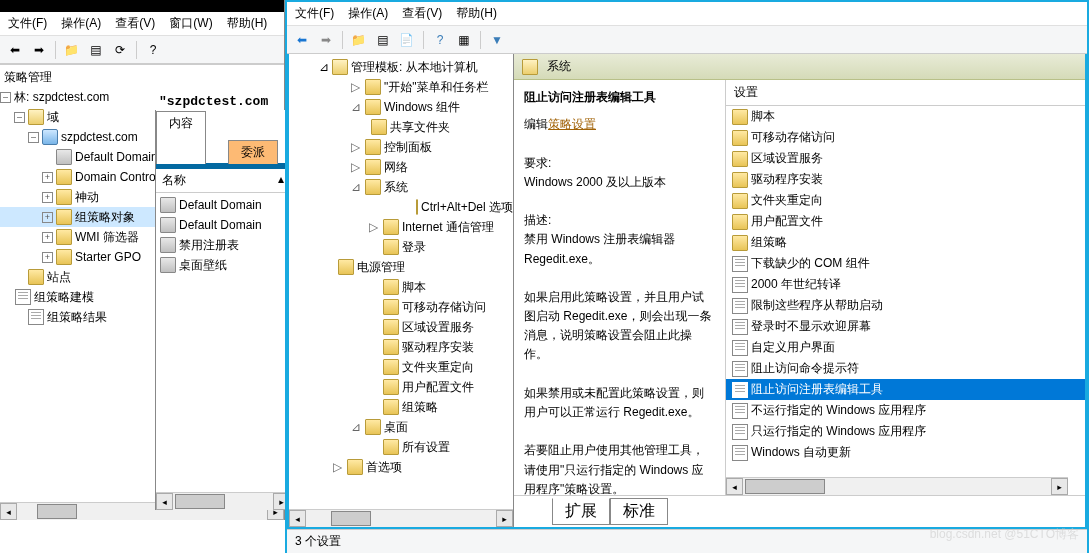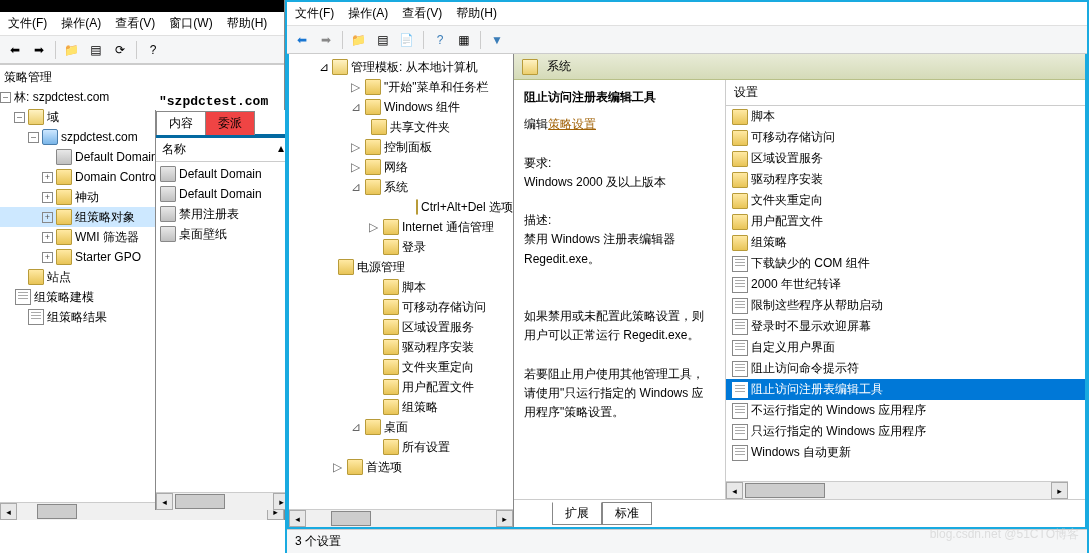--- a/index.html
+++ b/index.html
@@ -22,24 +22,24 @@
 .ic-folder { background: linear-gradient(#ffe9a3, #e8c456); border: 1px solid #b89b39; border-radius: 1px; }
 .ic-folder-open { background: linear-gradient(#fff2c2, #eccf6e); border: 1px solid #b89b39; border-radius: 1px; }
 .ic-domain { background: linear-gradient(#cde7ff, #79b5e8); border: 1px solid #4a7dab; border-radius: 2px; }
 .ic-gpo { background: linear-gradient(#e8e8e8, #c0c0c0); border: 1px solid #888; border-radius: 1px; }
 .ic-page { background: #fff; border: 1px solid #888; position: relative; }
 .ic-page::after { content: ''; position: absolute; top: 2px; left: 2px; right: 2px; height: 1px; background: #aaa; box-shadow: 0 3px 0 #aaa, 0 6px 0 #aaa; }
 .selected-row { background: #cde8ff; }
 
 
 .mid-overlay { position: absolute; left: 155px; top: 82px; width: 135px; height: 430px; background: #fff; border-left: 1px solid #888; }
-.tab-strip { display: flex; border-bottom: 4px solid #0369a1; }
+.tab-strip { display: flex; border-bottom: 6px solid #0369a1; gap: 23px; }
 .tab { padding: 3px 12px; border: 1px solid #888; border-bottom: none; background: #fff; margin-right: -1px; position: relative; top: 1px; }
 .tab.active { background: #fff; z-index: 2; }
-.tab.inactive { background: #ef4444; }
+.tab.inactive { background: #fdba74; margin-top: 29px; }
 .col-header { border-bottom: 1px solid #ccc; padding: 3px 6px; background: #fff; display: flex; justify-content: space-between; }
 .list-body { padding: 2px 0; }
 .list-row { display: flex; align-items: center; height: 20px; padding: 0 4px; white-space: nowrap; }
 
 
 .right-window { position: absolute; left: 285px; top: 0; right: 0; bottom: 0; background: #fff; }
 .right-body { display: flex; height: calc(100% - 76px); border: 2px solid #19aae0; border-top: none; }
 .r-tree { width: 225px; border-right: 1px solid #888; position: relative; overflow: hidden; }
 .r-tree-inner { padding-top: 3px; overflow: hidden; height: calc(100% - 22px); }
 .r-content { flex: 1; display: flex; flex-direction: column; }
@@ -47,21 +47,21 @@
 .content-split { flex: 1; display: flex; overflow: hidden; }
 .desc-pane { width: 212px; padding: 8px 10px; font-size: 12px; line-height: 1.6; border-right: 1px solid #ccc; overflow: auto; }
 .desc-pane .hdr { font-weight: bold; margin-bottom: 8px; }
 .desc-pane a { color: #a16207; }
 .settings-pane { flex: 1; overflow: auto; position: relative; }
 .settings-header { padding: 4px 8px; border-bottom: 1px solid #ccc; background: #fff; position: sticky; top: 0; }
 .setting-row { display: flex; align-items: center; height: 21px; padding: 0 6px; white-space: nowrap; }
 .setting-row.sel { background: #0078d7; color: #fff; }
 .setting-row.sel .ic-page { border-color: #fff; }
 .bottom-tabs { display: flex; padding: 2px 0 2px 38px; border-top: 1px solid #ccc; background: #fff; }
-.bot-tab { padding: 2px 12px; border: 1px solid #888; background: #fff; font-size: 12px; position: relative; }
+.bot-tab { padding: 2px 12px; border: 1px solid #888; background: #fff; font-size: 16px; position: relative; }
 .bot-tab.act { border-top-color: #fff; }
 .status-bar { padding: 3px 8px; border-top: 1px solid #ccc; background: #f5f6f7; font-size: 12px; }
 .hscroll { height: 18px; background: #f0f0f0; border-top: 1px solid #ccc; display: flex; align-items: center; }
 .hscroll .btn { width: 17px; height: 17px; background: #e8e8e8; border: 1px solid #aaa; display: flex; align-items: center; justify-content: center; font-size: 9px; }
 .hscroll .track { flex: 1; height: 17px; background: #f0f0f0; position: relative; }
 .hscroll .thumb { position: absolute; height: 15px; top: 1px; background: #cdcdcd; border: 1px solid #888; }
 .domain-text { position: absolute; left: 159px; top: 94px; font-family: "Courier New", monospace; font-weight: bold; font-size: 13px; }
 .watermark { position: absolute; right: 10px; bottom: 10px; color: #ccc; font-size: 12px; opacity: .6; }
 </style>
 </head>
@@ -345,20 +345,21 @@
         <div class="desc-pane">
           <div class="hdr">阻止访问注册表编辑工具</div>
           <div><span>编辑</span><a href="#">策略设置</a></div>
           <br>
           <div>要求:</div>
           <div>Windows 2000 及以上版本</div>
           <br>
           <div>描述:</div>
           <div>禁用 Windows 注册表编辑器 Regedit.exe。</div>
           <br>
+          <div>如果启用此策略设置，并且用户试图启动 Regedit.exe，则会出现一条消息，说明策略设置会阻止此操作。</div>
           <br>
           <div>如果禁用或未配置此策略设置，则用户可以正常运行 Regedit.exe。</div>
           <br>
           <div>若要阻止用户使用其他管理工具，请使用"只运行指定的 Windows 应用程序"策略设置。</div>
         </div>
         <div class="settings-pane">
           <div class="settings-header">设置</div>
           <div id="settings-rows">
               <div class="setting-row">
                 <span class="ic ic-folder"></span>

